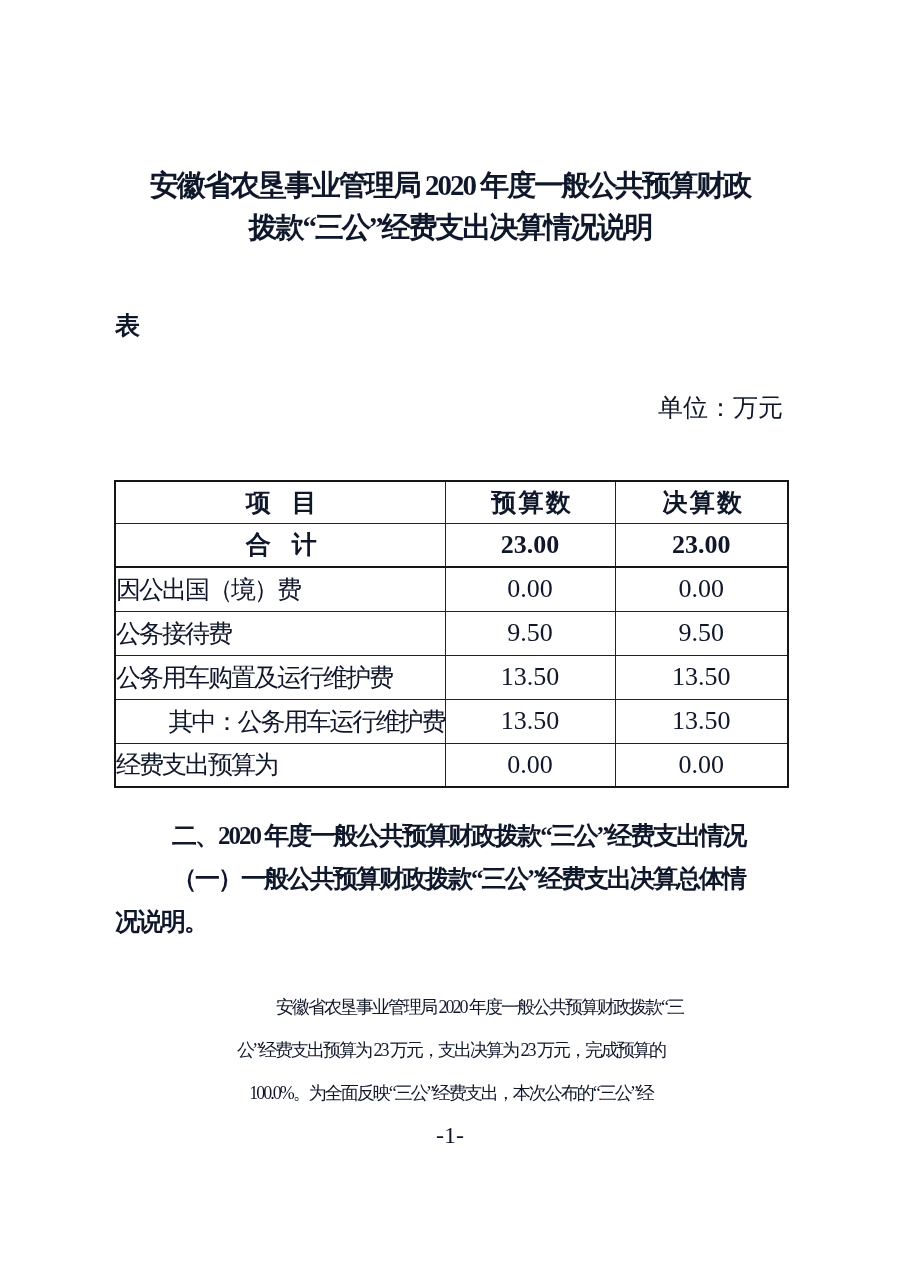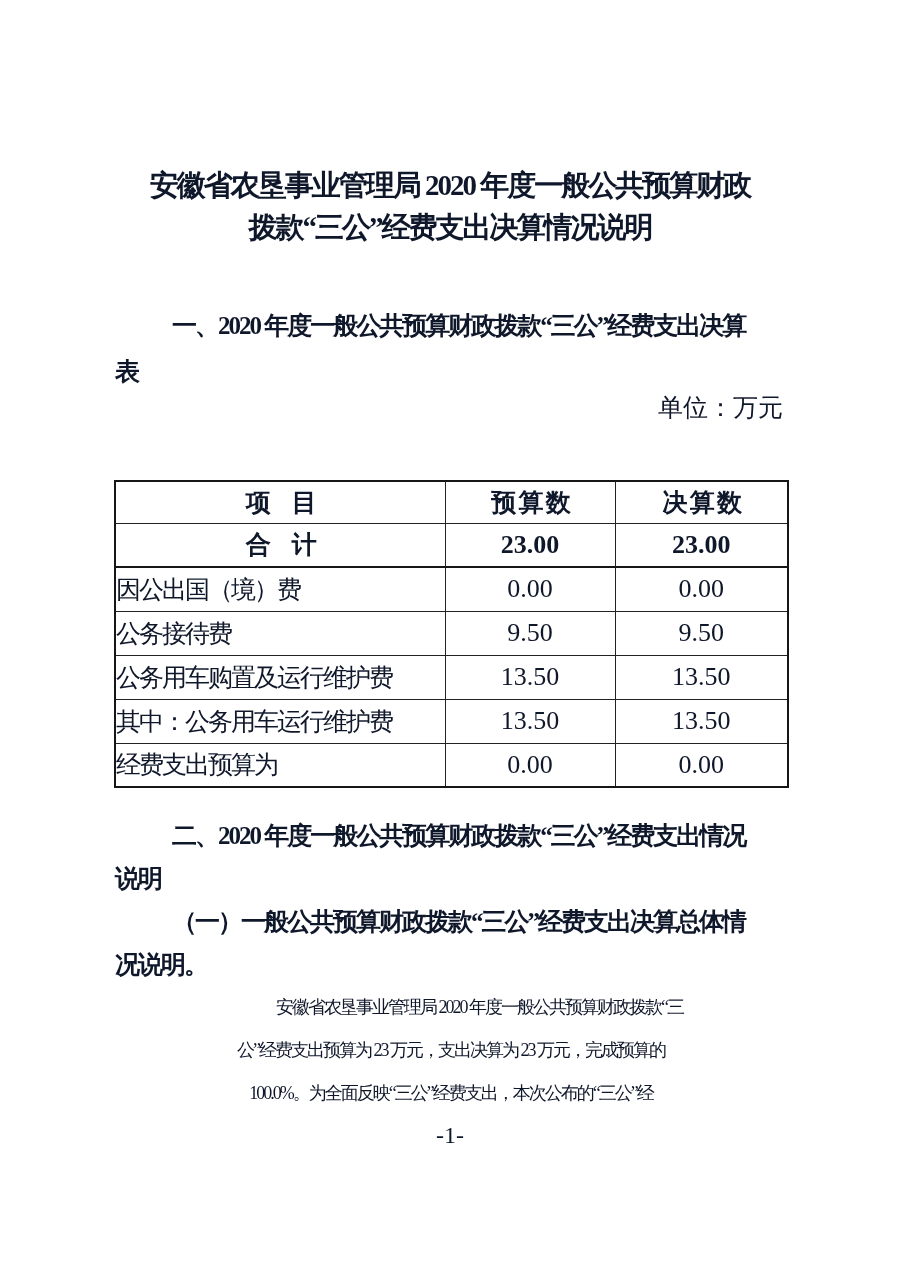--- a/index.html
+++ b/index.html
@@ -47,21 +47,21 @@
   }
   table.budget col.c1{width:330px;}
   table.budget col.c2{width:170px;}
   table.budget col.c3{width:173px;}
   table.budget .num{font-size:26px;text-align:center;letter-spacing:0;}
   table.budget tr.hdr th{font-weight:bold;text-align:center;}
   table.budget tr.hdr{border-bottom:1px solid #222;}
   table.budget tr.total td{font-weight:bold;text-align:center;}
   table.budget tr.total{border-bottom:2px solid #161616;}
   td.item-left{text-align:left;padding-left:10px;}
-  td.item-sub{text-align:left;padding-left:36px;}
+  td.item-sub{text-align:right;padding-left:36px;}
   td.item-sub2{text-align:left;padding-left:78px;}
   td.item-center{text-align:center;}
   .sec2-block{
     position:absolute;top:814px;left:115px;width:672px;
     font-size:25px;font-weight:bold;line-height:43px;
   }
   .para-block{
     position:absolute;top:986px;left:115px;width:672px;
     font-size:18px;font-weight:normal;line-height:43px;text-align:center;
   }
@@ -74,21 +74,20 @@
 <body>
 
 <div class="page">
 
   <div class="title-block">
     <div class="cjk">安徽省农垦事业管理局 2020 年度一般公共预算财政</div>
     <div class="cjk">拨款“三公”经费支出决算情况说明</div>
   </div>
 
   <div class="sec1-block">
-    <div class="cjk indent">一、2020 年度一般公共预算财政拨款“三公”经费支出决算</div>
     <div class="cjk">表</div>
   </div>
 
   <div class="unit-label">单位：万元</div>
 
   <table class="budget">
     <colgroup>
         <col class="c1">
         <col class="c2">
         <col class="c3">
@@ -127,21 +126,20 @@
       <tr>
         <td class="cjk item-sub2">经费支出预算为</td>
         <td class="num">0.00</td>
         <td class="num">0.00</td>
       </tr>
     </tbody>
   </table>
 
   <div class="sec2-block">
     <div class="cjk indent">二、2020 年度一般公共预算财政拨款“三公”经费支出情况</div>
-    <div class="cjk">说明</div>
     <div class="cjk indent">（一）一般公共预算财政拨款“三公”经费支出决算总体情</div>
     <div class="cjk">况说明。</div>
   </div>
 
   <div class="para-block">
     <div class="cjk indent">安徽省农垦事业管理局 2020 年度一般公共预算财政拨款“三</div>
     <div class="cjk">公”经费支出预算为 23 万元，支出决算为 23 万元，完成预算的</div>
     <div class="cjk">100.0%。为全面反映“三公”经费支出，本次公布的“三公”经</div>
   </div>
 

